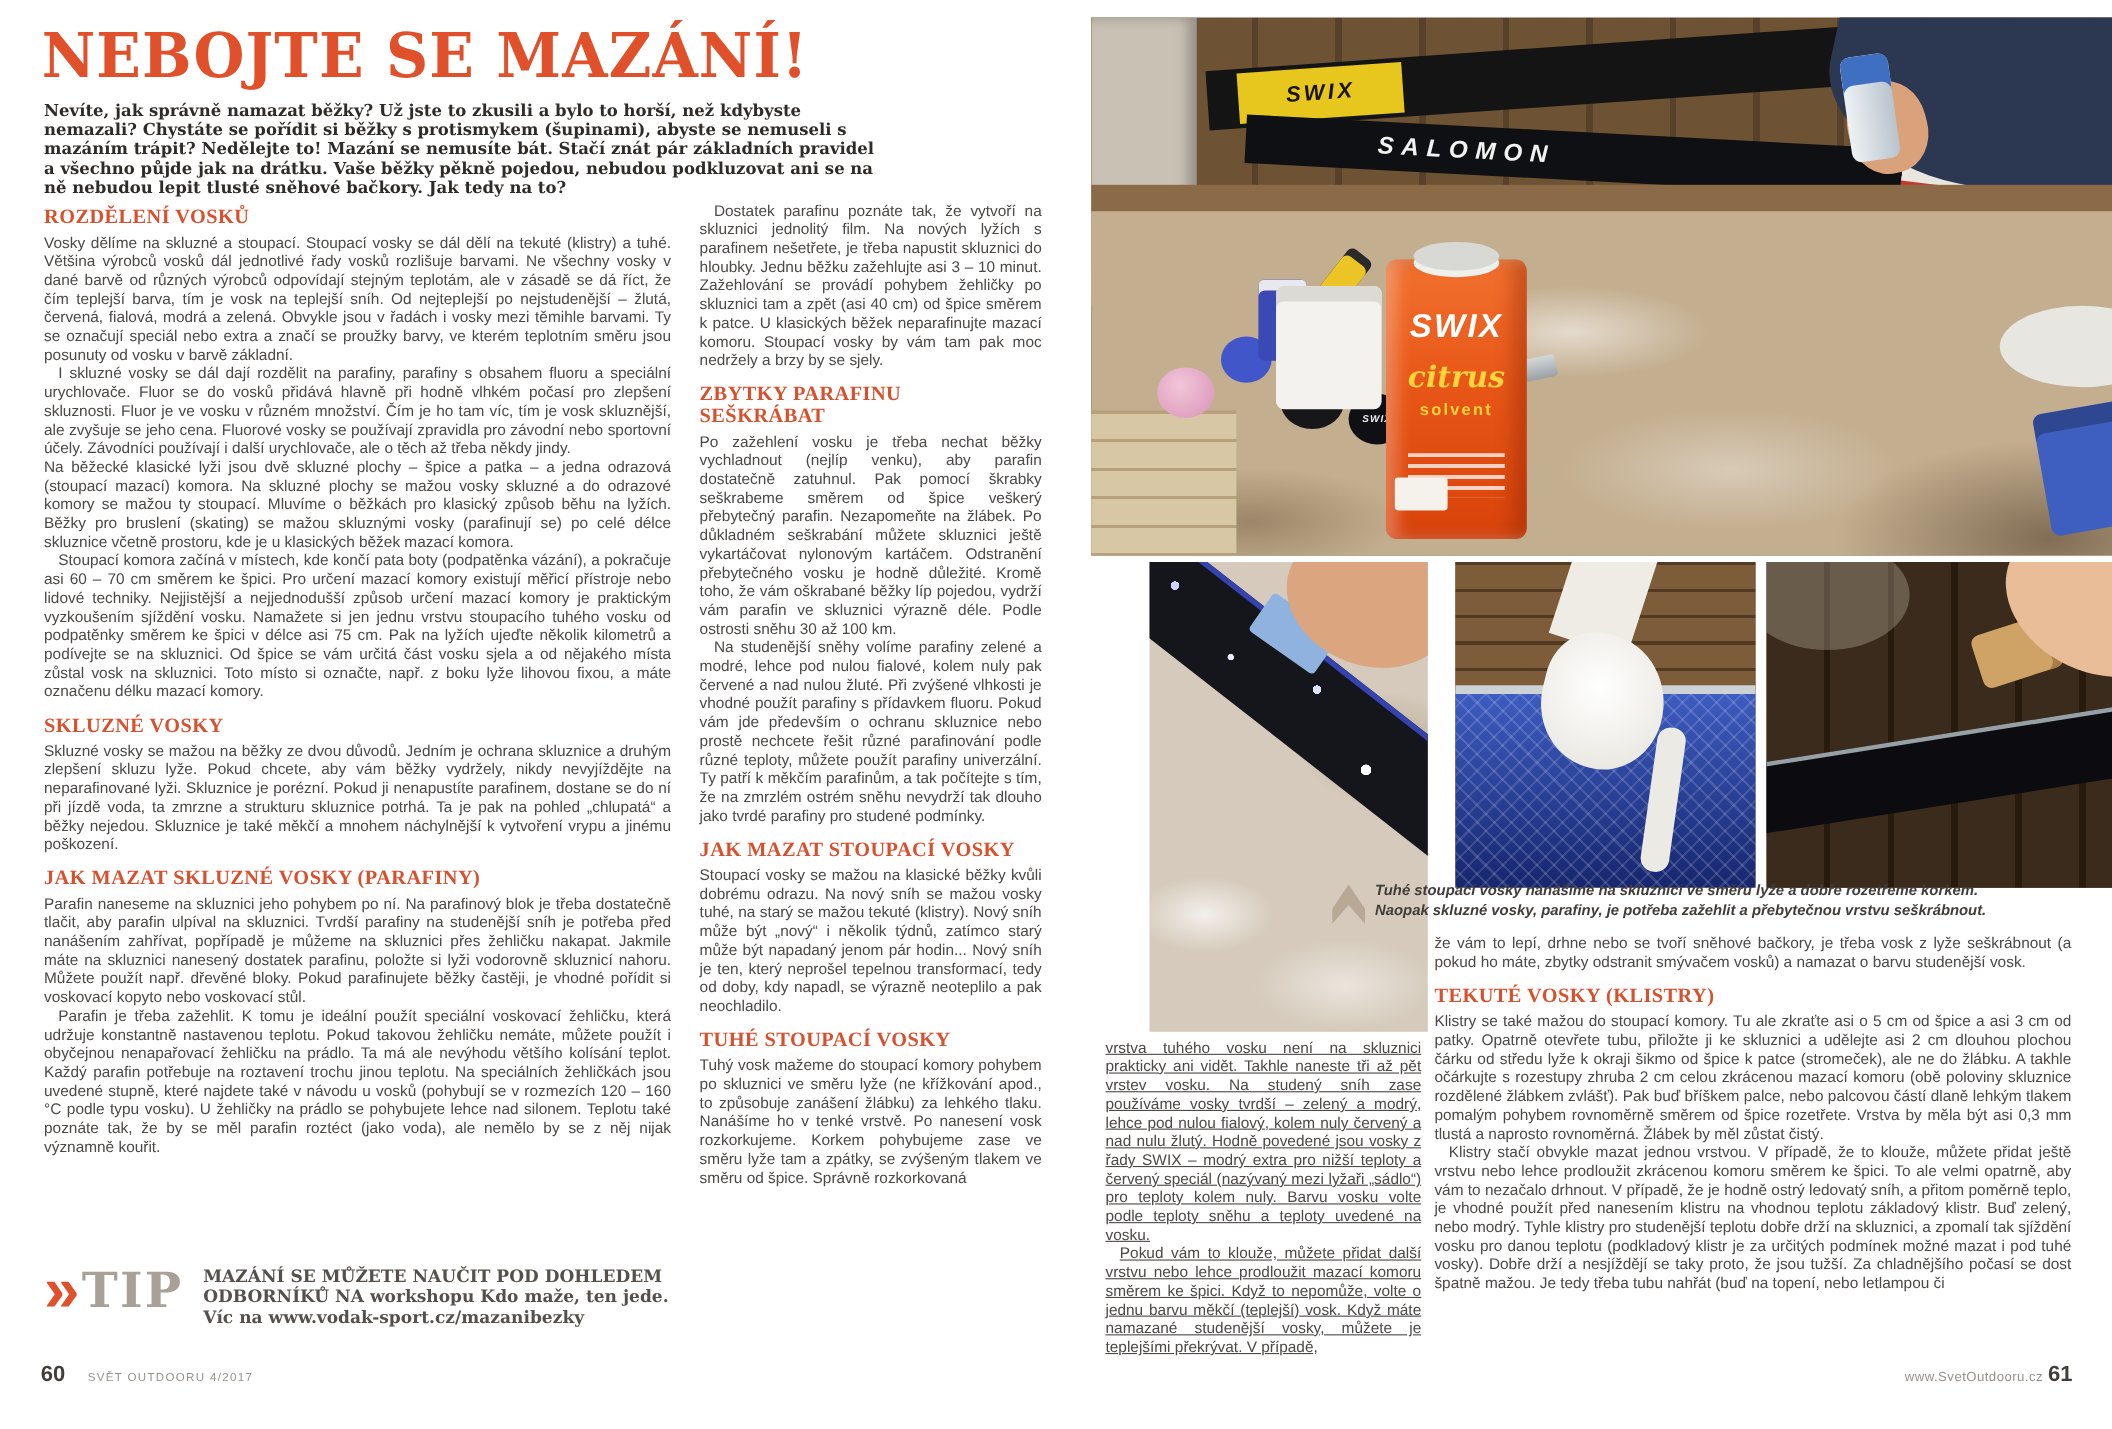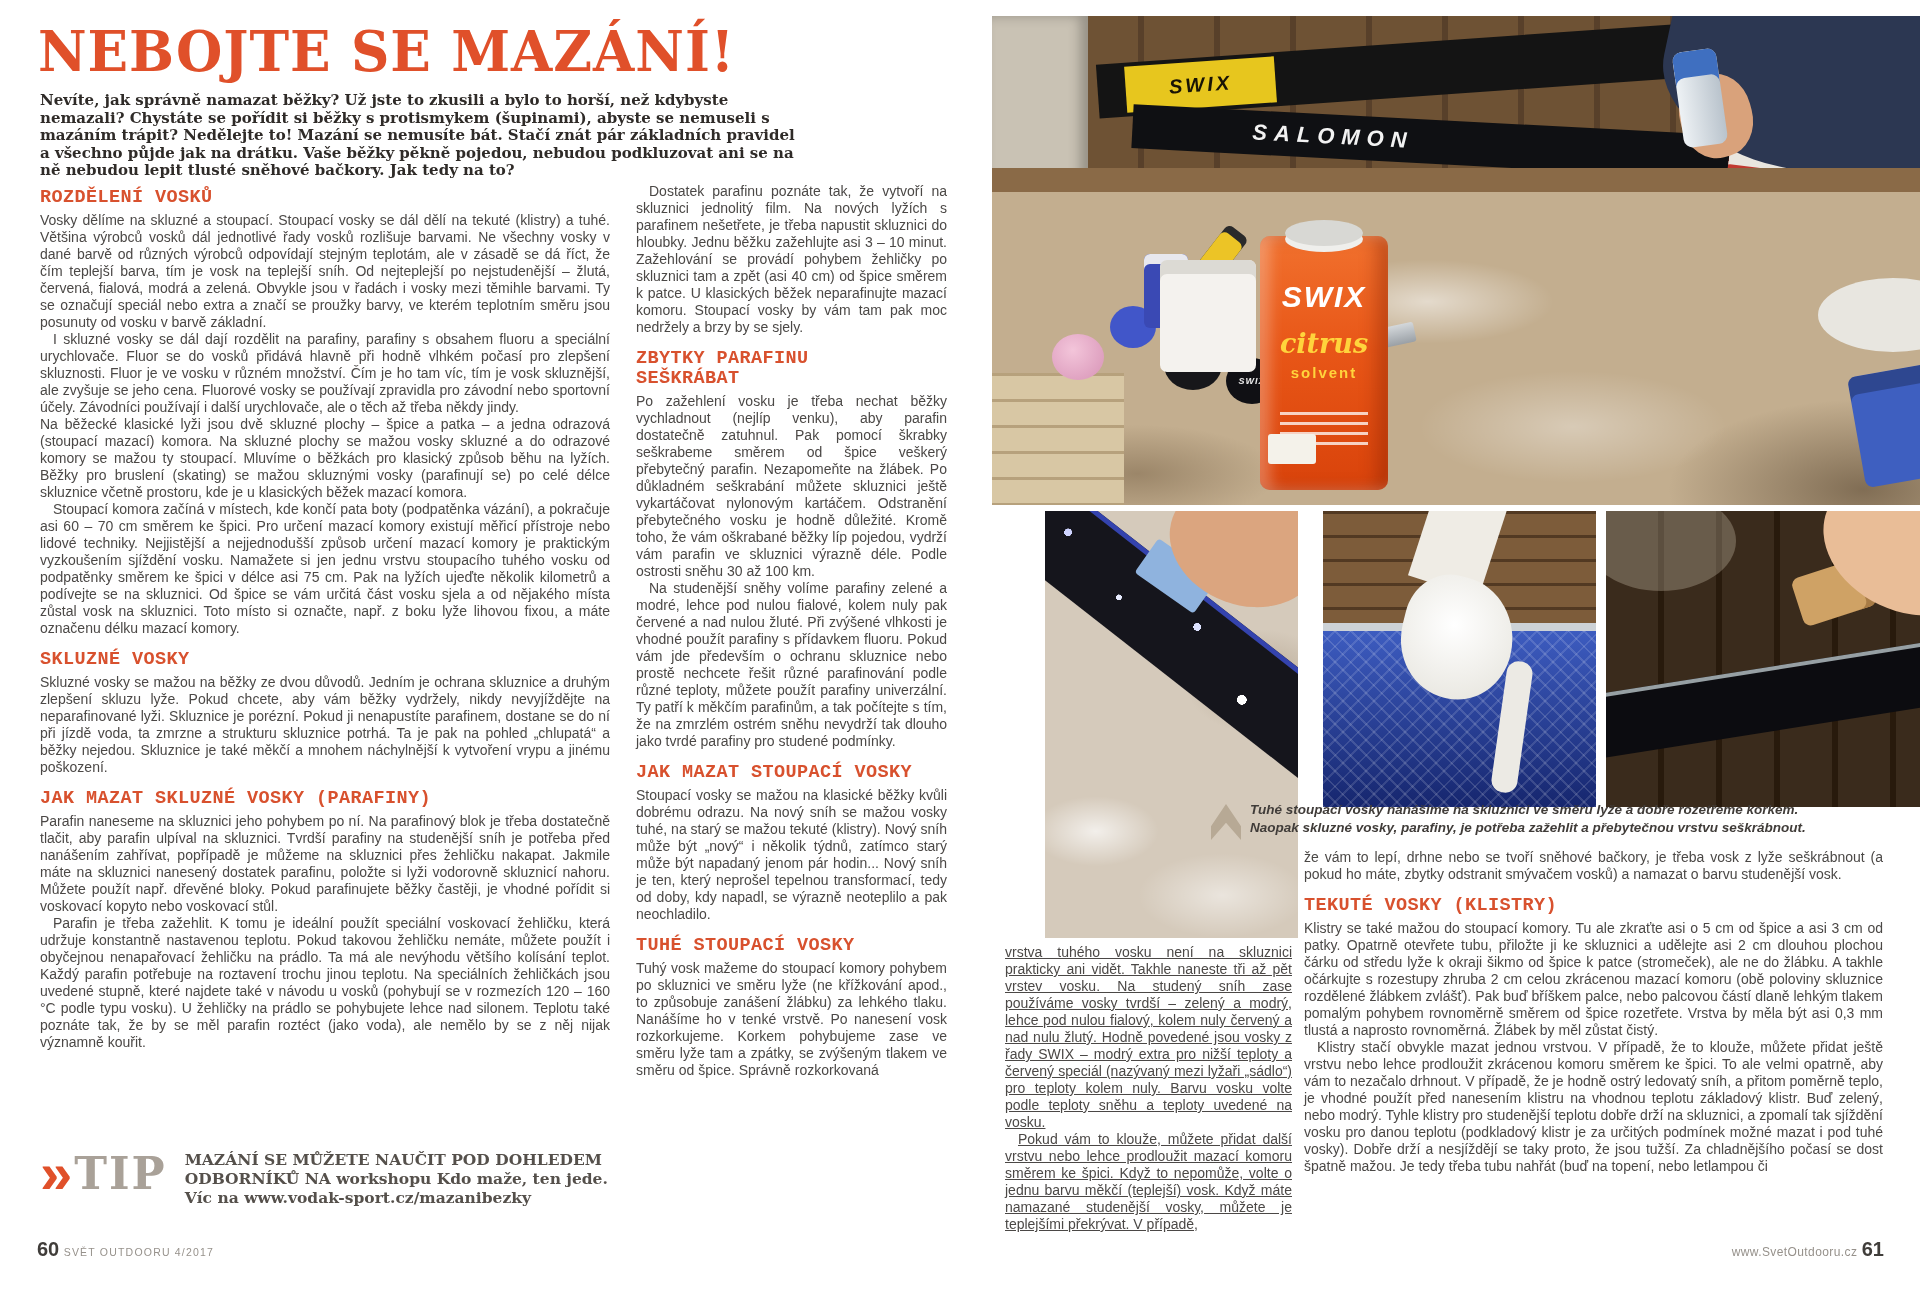--- a/index.html
+++ b/index.html
@@ -8,40 +8,40 @@
   
   .headline{position:absolute;left:38px;top:18px;margin:0;font-family:"DejaVu Serif",serif;
             font-weight:700;font-size:56px;letter-spacing:1px;color:#e0502a;
             transform:scaleX(.95);transform-origin:left top;white-space:nowrap;}
   .intro{position:absolute;left:40px;top:92px;width:764px;margin:0;font-family:"DejaVu Serif",serif;
          font-weight:700;font-size:15px;line-height:17.6px;color:#2f2b28;text-align:left;}
   
   .col{position:absolute;color:#4b4846;font-size:14px;line-height:17px;text-align:justify;}
   .col p{margin:0;}
   .col p.ind{text-indent:13px;}
-  .sec{font-family:Liberation Mono, monospace;font-weight:700;color:#d8512e;font-size:18.5px;
+  .sec{font-family:Liberation Serif, serif;font-weight:700;color:#d8512e;font-size:18.5px;
        line-height:20px;letter-spacing:.4px;margin:13px 0 4px;text-align:left;}
   .sec.first{margin-top:0;}
   .sec-narrow{max-width:232px;}
   .col1{left:40px;top:188px;width:570px;}
   .col2{left:636px;top:183px;width:311px;}
   .rcol1{left:1005px;top:944px;width:287px;text-decoration:underline;}
   .rwide{left:1304px;top:849px;width:579px;}
   
   .tipbox{position:absolute;left:40px;top:1146px;width:600px;display:flex;align-items:flex-start;}
   .tip-chev{color:#e0502a;font-size:58px;line-height:.85;font-weight:700;margin-top:2px;}
   .tip-word{font-family:"DejaVu Serif",serif;font-weight:700;font-size:44px;line-height:1;
             color:#a9a198;letter-spacing:2px;margin:6px 18px 0 2px;}
   .tip-text{font-family:"DejaVu Serif",serif;font-weight:700;font-size:15.5px;line-height:19px;
             color:#55504b;margin-top:4px;}
   .tip-text .tline{display:block;}
   
   .footer{position:absolute;top:1238px;color:#403d3a;}
   .footer .pn{font-weight:700;font-size:20px;}
-  .footer .mag,.footer .site{font-size:10.5px;color:#96918b;letter-spacing:1.2px;}
+  .footer .mag,.footer .site{font-size:10.5px;color:#96918b;letter-spacing:1.2px;margin-left:16px;}
   .fl{left:37px;}
   .fr{right:36px;text-align:right;}
   .fr .site{letter-spacing:.4px;font-size:12px;}
   
   .photo{position:absolute;overflow:hidden;}
   .photo *{position:absolute;}
   .photo-top{left:952px;top:0;width:968px;height:489px;background:#684e31;}
   .pt-wall{left:0;top:0;right:0;height:230px;
      background:repeating-linear-gradient(90deg,#6e5234 0 70px,#58402a 70px 76px);}
   .pt-post{left:0;top:0;width:96px;height:262px;background:#c9c2b4;

